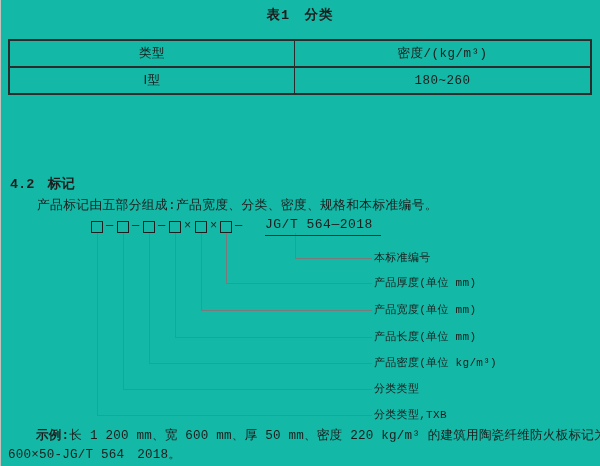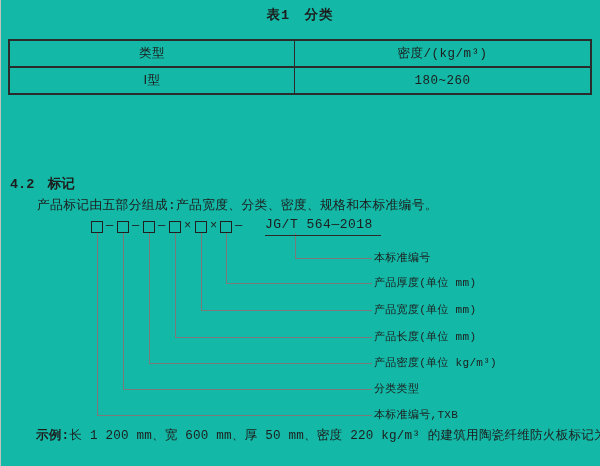--- a/index.html
+++ b/index.html
@@ -116,19 +116,20 @@
     <div class="fbox" style="left:220px"></div>
     <div class="fsep" style="left:231px">—</div>
     <div class="std-code">JG/T 564—2018</div>
 
     <div class="callout" style="top:35px">本标准编号</div>
     <div class="callout" style="top:60px">产品厚度(单位 mm)</div>
     <div class="callout" style="top:87px">产品宽度(单位 mm)</div>
     <div class="callout" style="top:114px">产品长度(单位 mm)</div>
     <div class="callout" style="top:140px">产品密度(单位 kg/m³)</div>
     <div class="callout" style="top:166px">分类类型</div>
-    <div class="callout" style="top:192px">本标准编号,TXB</div>
+    <div class="callout" style="top:192px">分类类型,TXB</div>
   </div>
 
   <div class="example">
     <div class="line1"><span class="lbl">示例:</span><span>长 1 200 mm、宽 600 mm、厚 50 mm、密度 220 kg/m³ 的建筑用陶瓷纤维防火板标记为:TXB-Ⅰ-220-1 200×</span></div>
+    <div class="line2">600×50-JG/T 564　2018。</div>
   </div>
 </div>
 
 </body></html>

